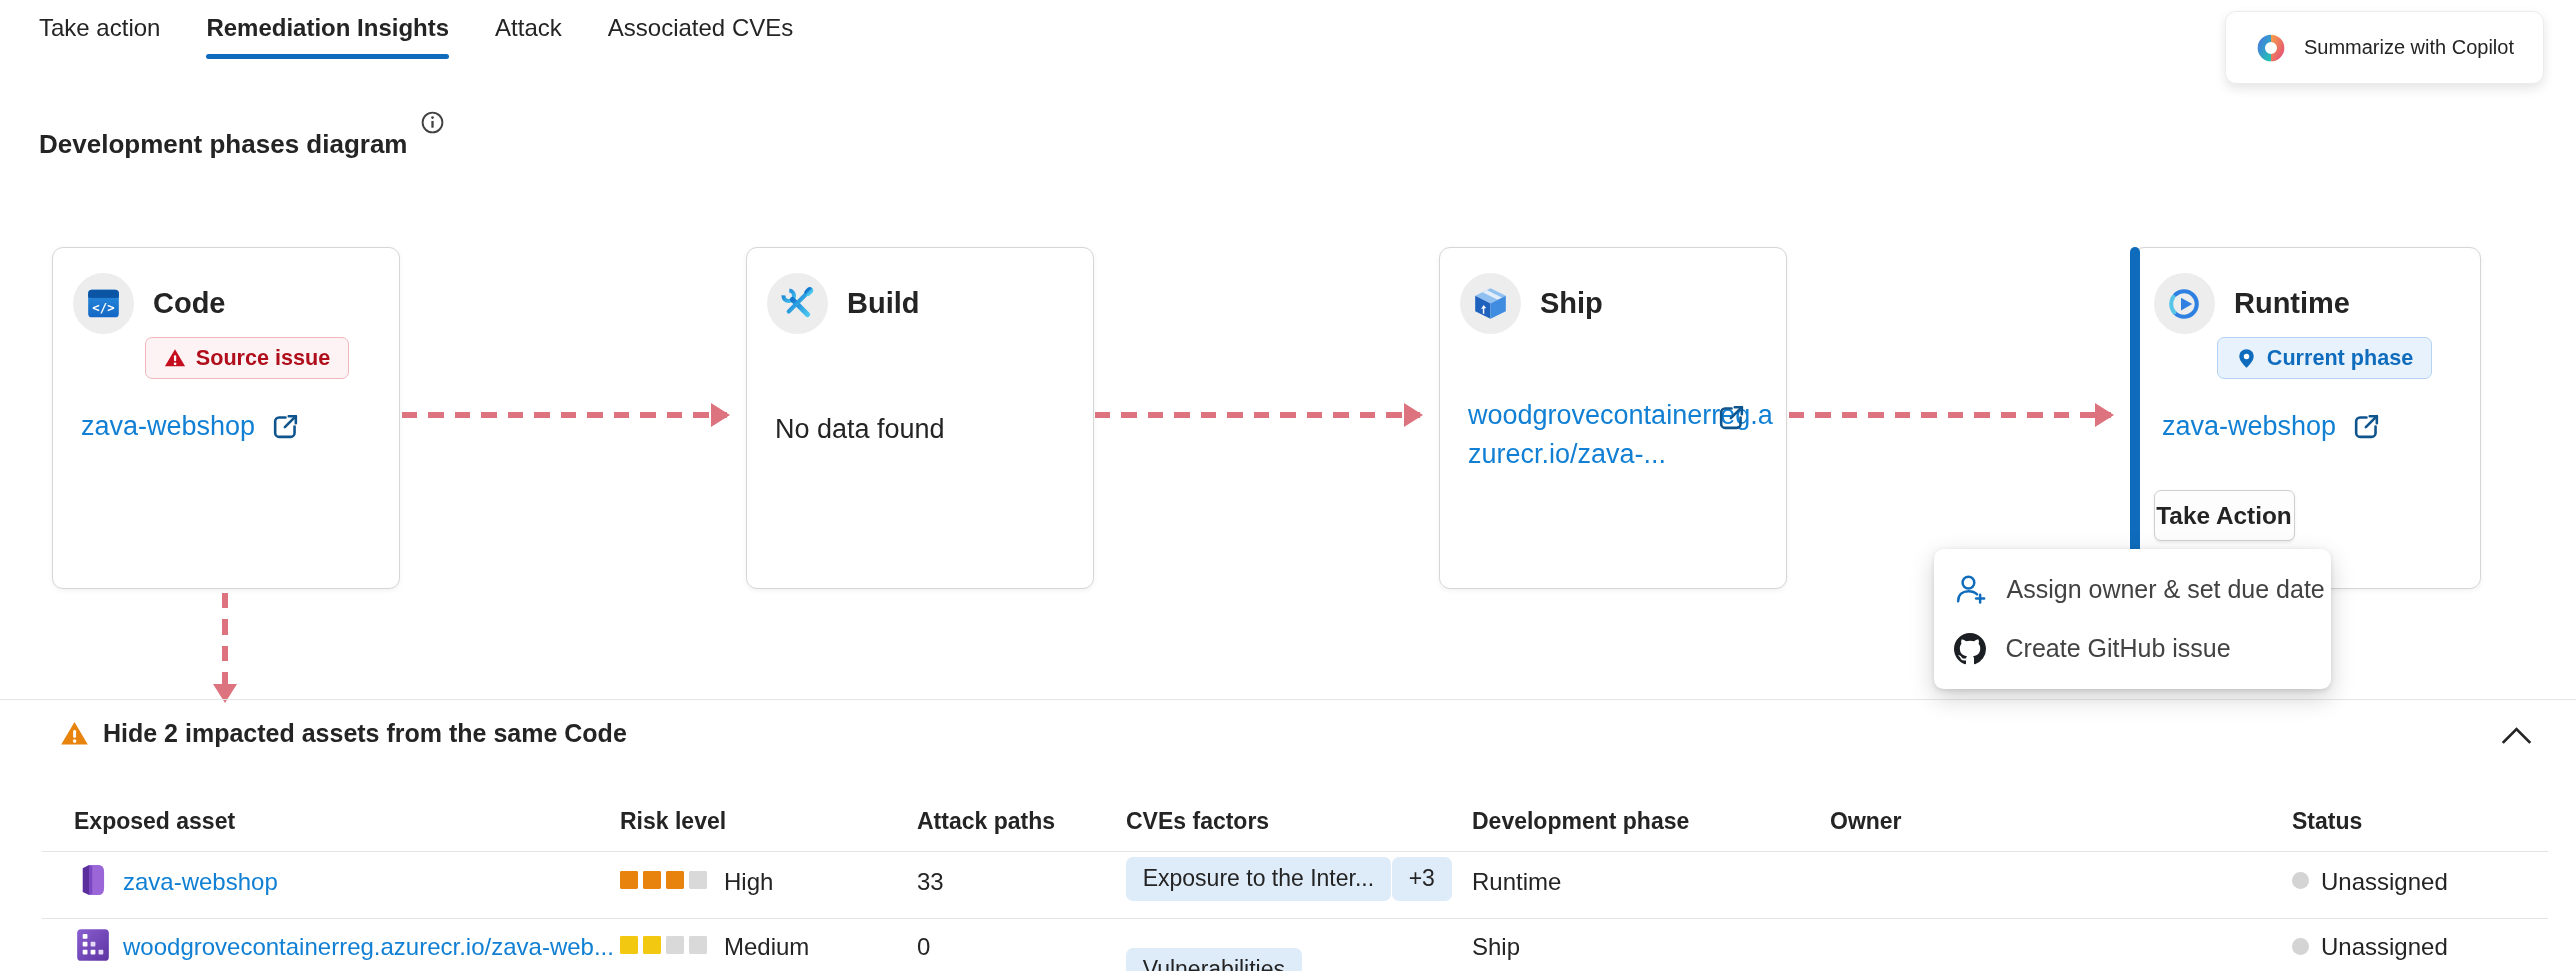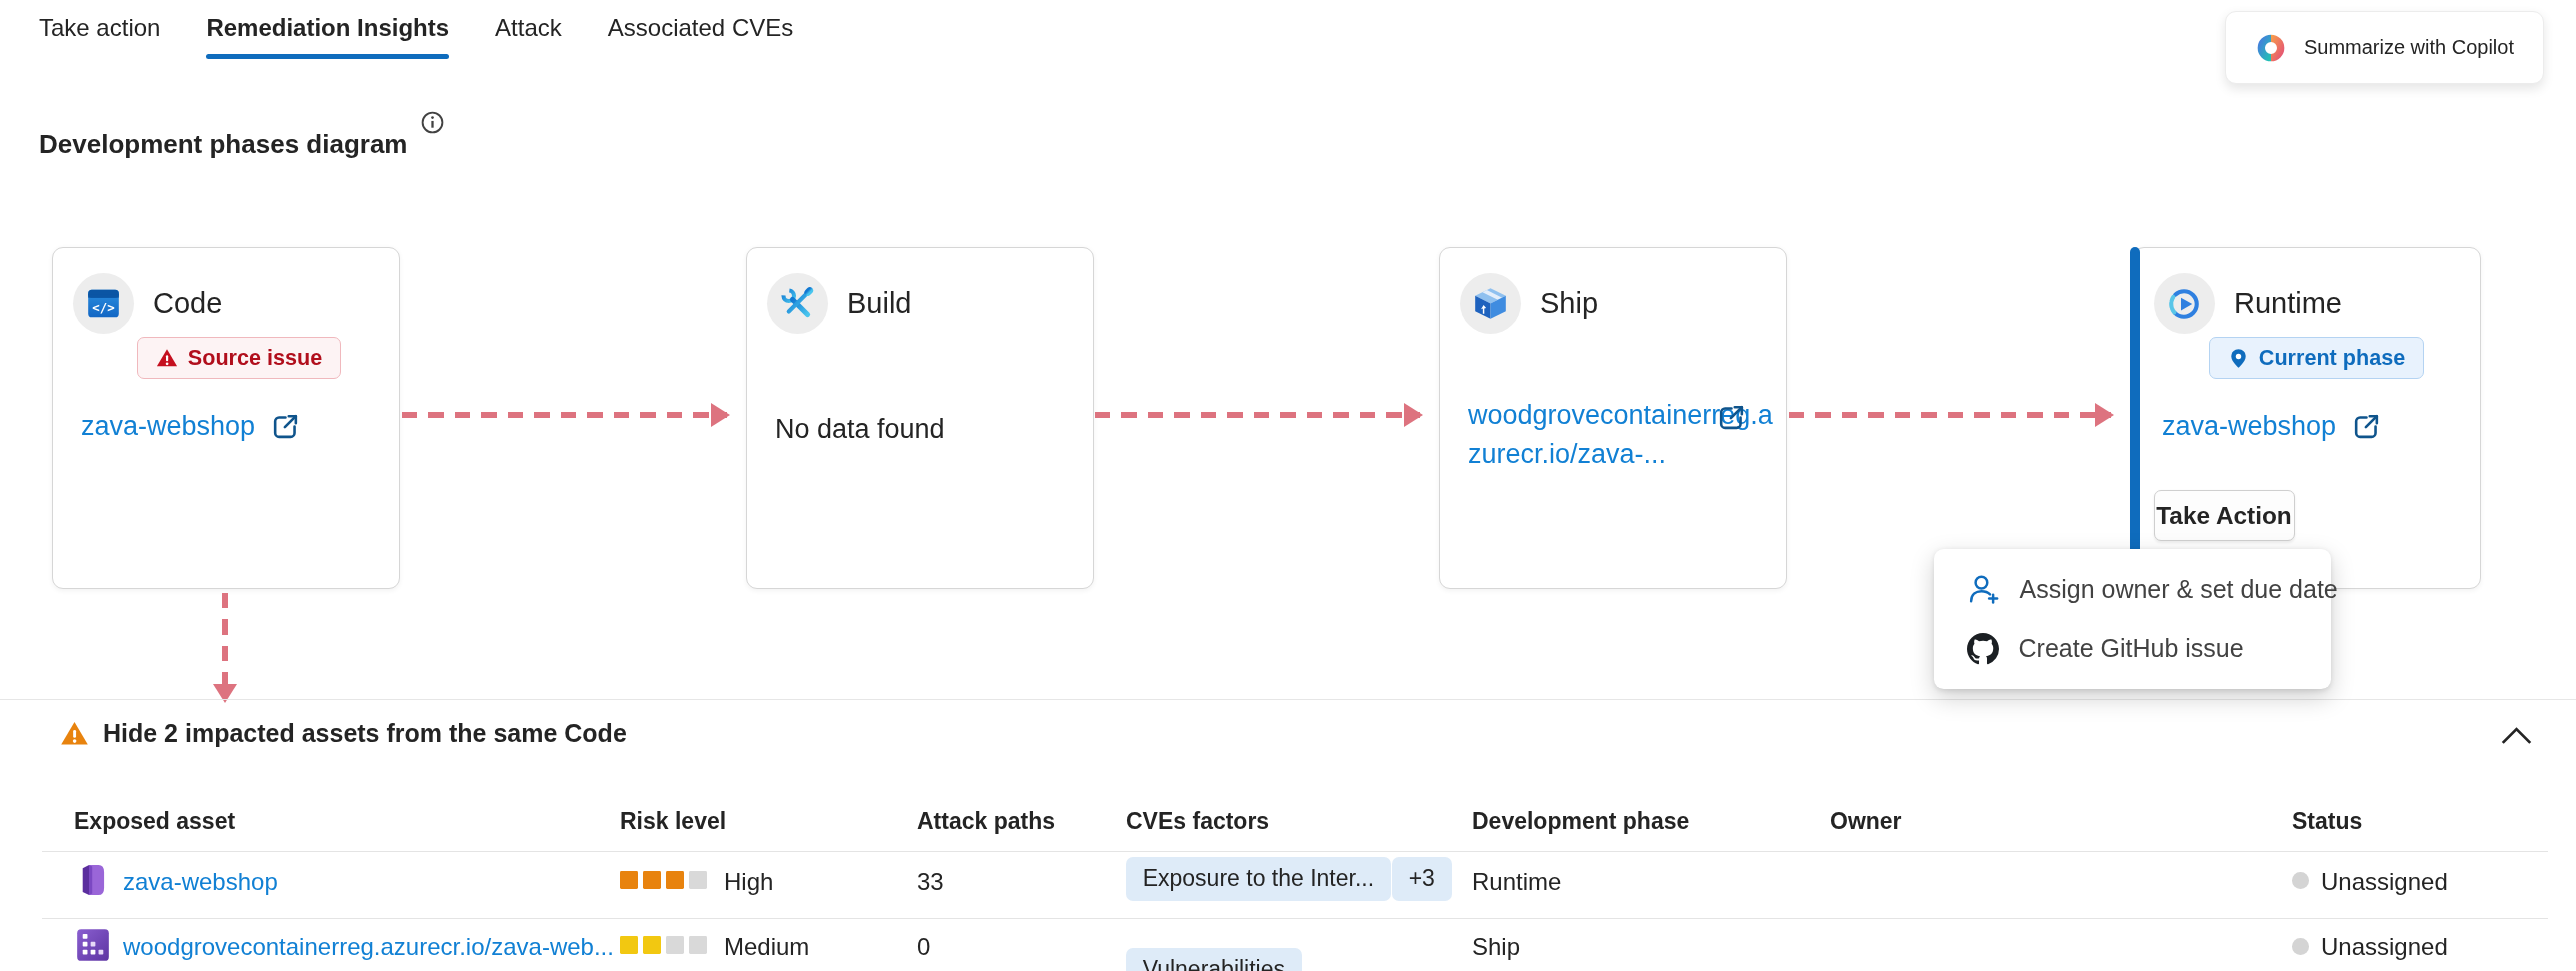--- a/index.html
+++ b/index.html
@@ -25,23 +25,23 @@
 
   
   .sec-title{position:absolute;left:39px;top:85px;display:flex;align-items:center;gap:12.5px;}
   .sec-title .t{font-size:26px;font-weight:700;color:#242424;margin-top:44px;}
 
   
   .card{position:absolute;top:247px;width:346px;height:340px;background:#fff;
     border:1.4px solid #d6d6d6;border-radius:11px;box-shadow:0 1.4px 5.6px rgba(0,0,0,.05);}
   .card .hd{position:absolute;left:19.5px;top:25px;display:flex;align-items:center;gap:19.5px;}
   .card .circ{width:61px;height:61px;border-radius:50%;background:#ededed;display:flex;align-items:center;justify-content:center;}
-  .card .ttl{font-size:29px;font-weight:400;color:#242424;}
+  .card .ttl{font-size:29px;font-weight:700;color:#242424;}
   .badge{position:absolute;top:89px;display:inline-flex;align-items:center;gap:9.8px;
-    padding:7px 18px;border-radius:7px;font-size:21.6px;font-weight:700;white-space:nowrap;}
+    padding:7px 18px;border-radius:7px;font-size:21.6px;font-weight:700;white-space:nowrap;margin-left:8px;}
   .badge.err{left:84px;background:#fdf3f4;border:1.4px solid #f0b8bd;color:#b10e1c;}
   .badge.cur{left:75px;background:#e8f2fd;border:1.4px solid #b4d3f2;color:#0f6cbd;}
   .linkrow{position:absolute;left:28px;top:159px;display:flex;align-items:flex-start;gap:15.3px;}
   .linkrow .lnk{font-size:27px;color:#1180d4;line-height:39px;cursor:pointer;}
   .nodata{position:absolute;left:28px;top:166px;font-size:27px;color:#242424;}
   .blue-bar{position:absolute;left:-4.2px;top:-1.4px;width:9.8px;height:343px;background:#0f6cbd;border-radius:5.6px;}
   .take-action{position:absolute;left:19.5px;top:242px;width:139px;height:49px;background:#fdfdfd;
     border:1.4px solid #cfcfcf;border-radius:7px;display:flex;align-items:center;justify-content:center;
     font-size:24.4px;font-weight:600;color:#242424;box-shadow:0 1.4px 2.8px rgba(0,0,0,.07);cursor:pointer;}
 
@@ -51,21 +51,21 @@
   .h-arrow::after{content:"";position:absolute;right:-2.8px;top:-9px;width:0;height:0;
     border-left:19.5px solid #dd737f;border-top:12px solid transparent;border-bottom:12px solid transparent;}
   .v-arrow{position:absolute;left:222px;top:593px;width:6.3px;height:92px;
     background:repeating-linear-gradient(180deg,#dd737f 0 15.3px,transparent 15.3px 26.5px);}
   .v-arrow::after{content:"";position:absolute;bottom:-18px;left:-9px;width:0;height:0;
     border-top:19.5px solid #dd737f;border-left:12px solid transparent;border-right:12px solid transparent;}
 
   
   .menu{position:absolute;left:1934px;top:549px;width:397px;background:#fff;border-radius:9.8px;
     box-shadow:0 8.4px 24px rgba(0,0,0,.18),0 1.4px 5.6px rgba(0,0,0,.10);padding:11px 0;z-index:10;}
-  .menu .item{display:flex;align-items:center;gap:19.5px;height:59px;padding:0 33px;cursor:pointer;}
+  .menu .item{display:flex;align-items:center;gap:19.5px;height:59px;padding:0 20px;cursor:pointer;}
   .menu .item .lbl{font-size:25px;color:#424242;white-space:nowrap;}
 
   
   .divider{position:absolute;left:0;right:0;top:699px;height:1.4px;background:#e6e6e6;}
   .assets-hd{position:absolute;left:60px;top:719px;display:flex;align-items:center;gap:14px;cursor:pointer;}
   .assets-hd .t{font-size:25px;font-weight:700;color:#242424;white-space:nowrap;}
   .chev{position:absolute;right:43px;top:724px;cursor:pointer;}
 
   .tline{position:absolute;left:42px;right:28px;height:1.4px;background:#e4e4e4;}
   .th{position:absolute;top:808px;font-size:23px;font-weight:600;color:#242424;white-space:nowrap;cursor:pointer;}

